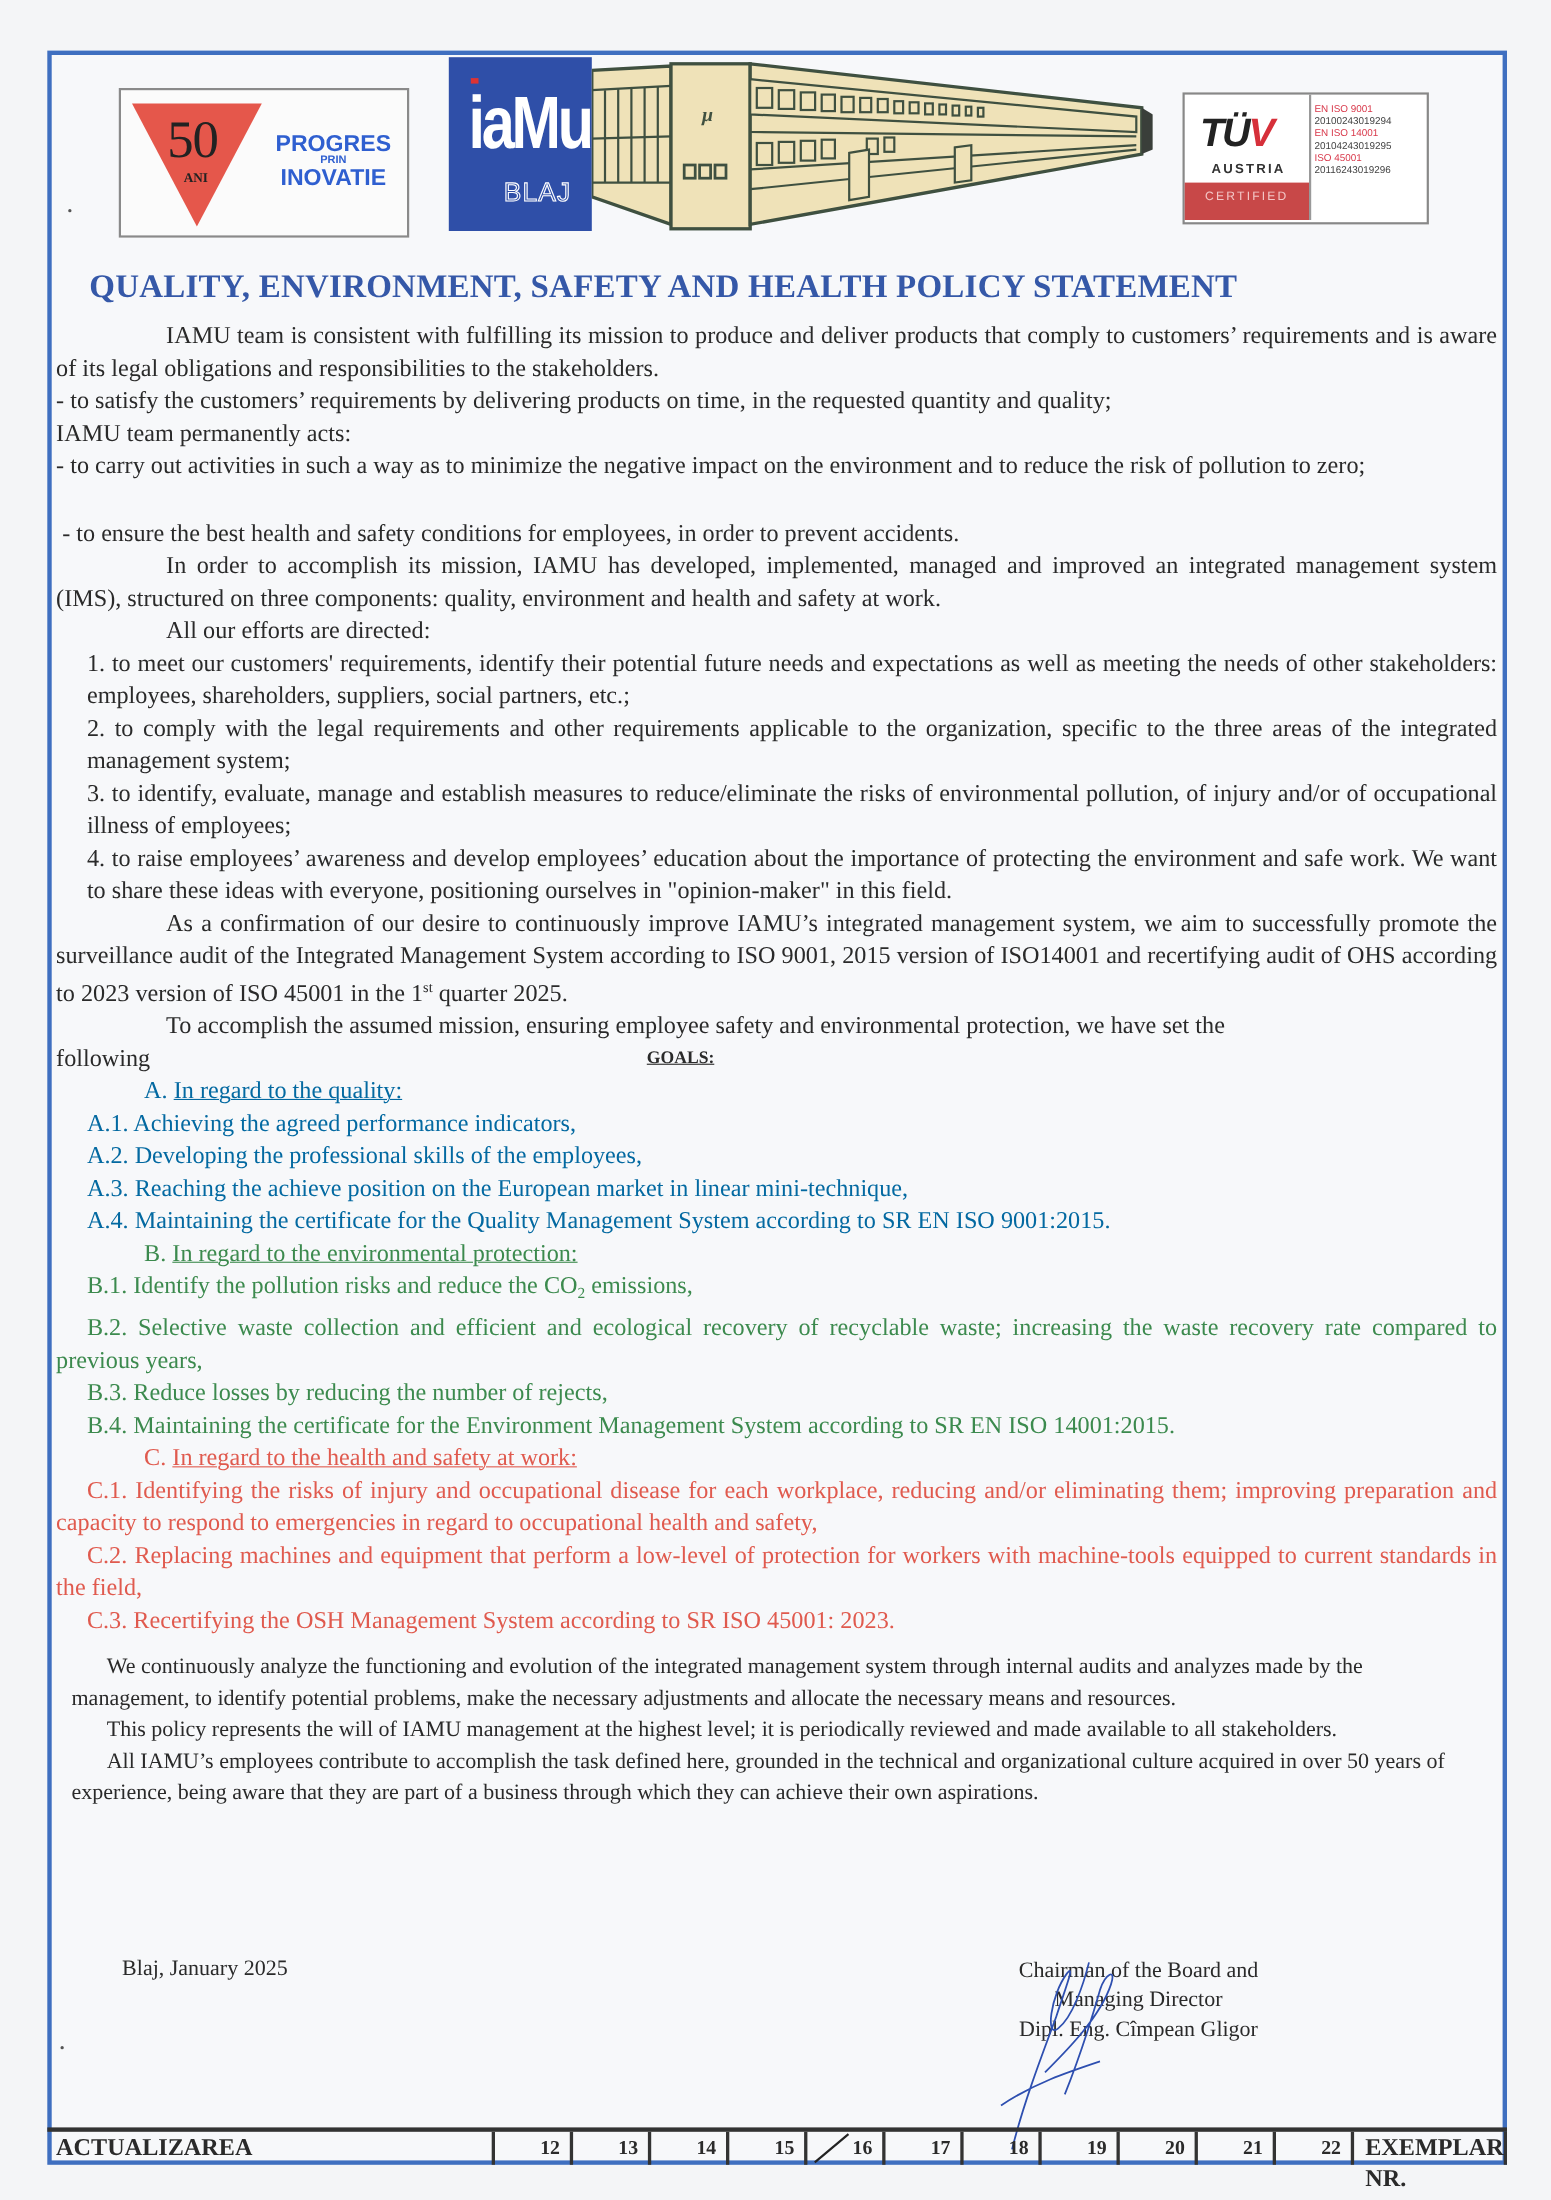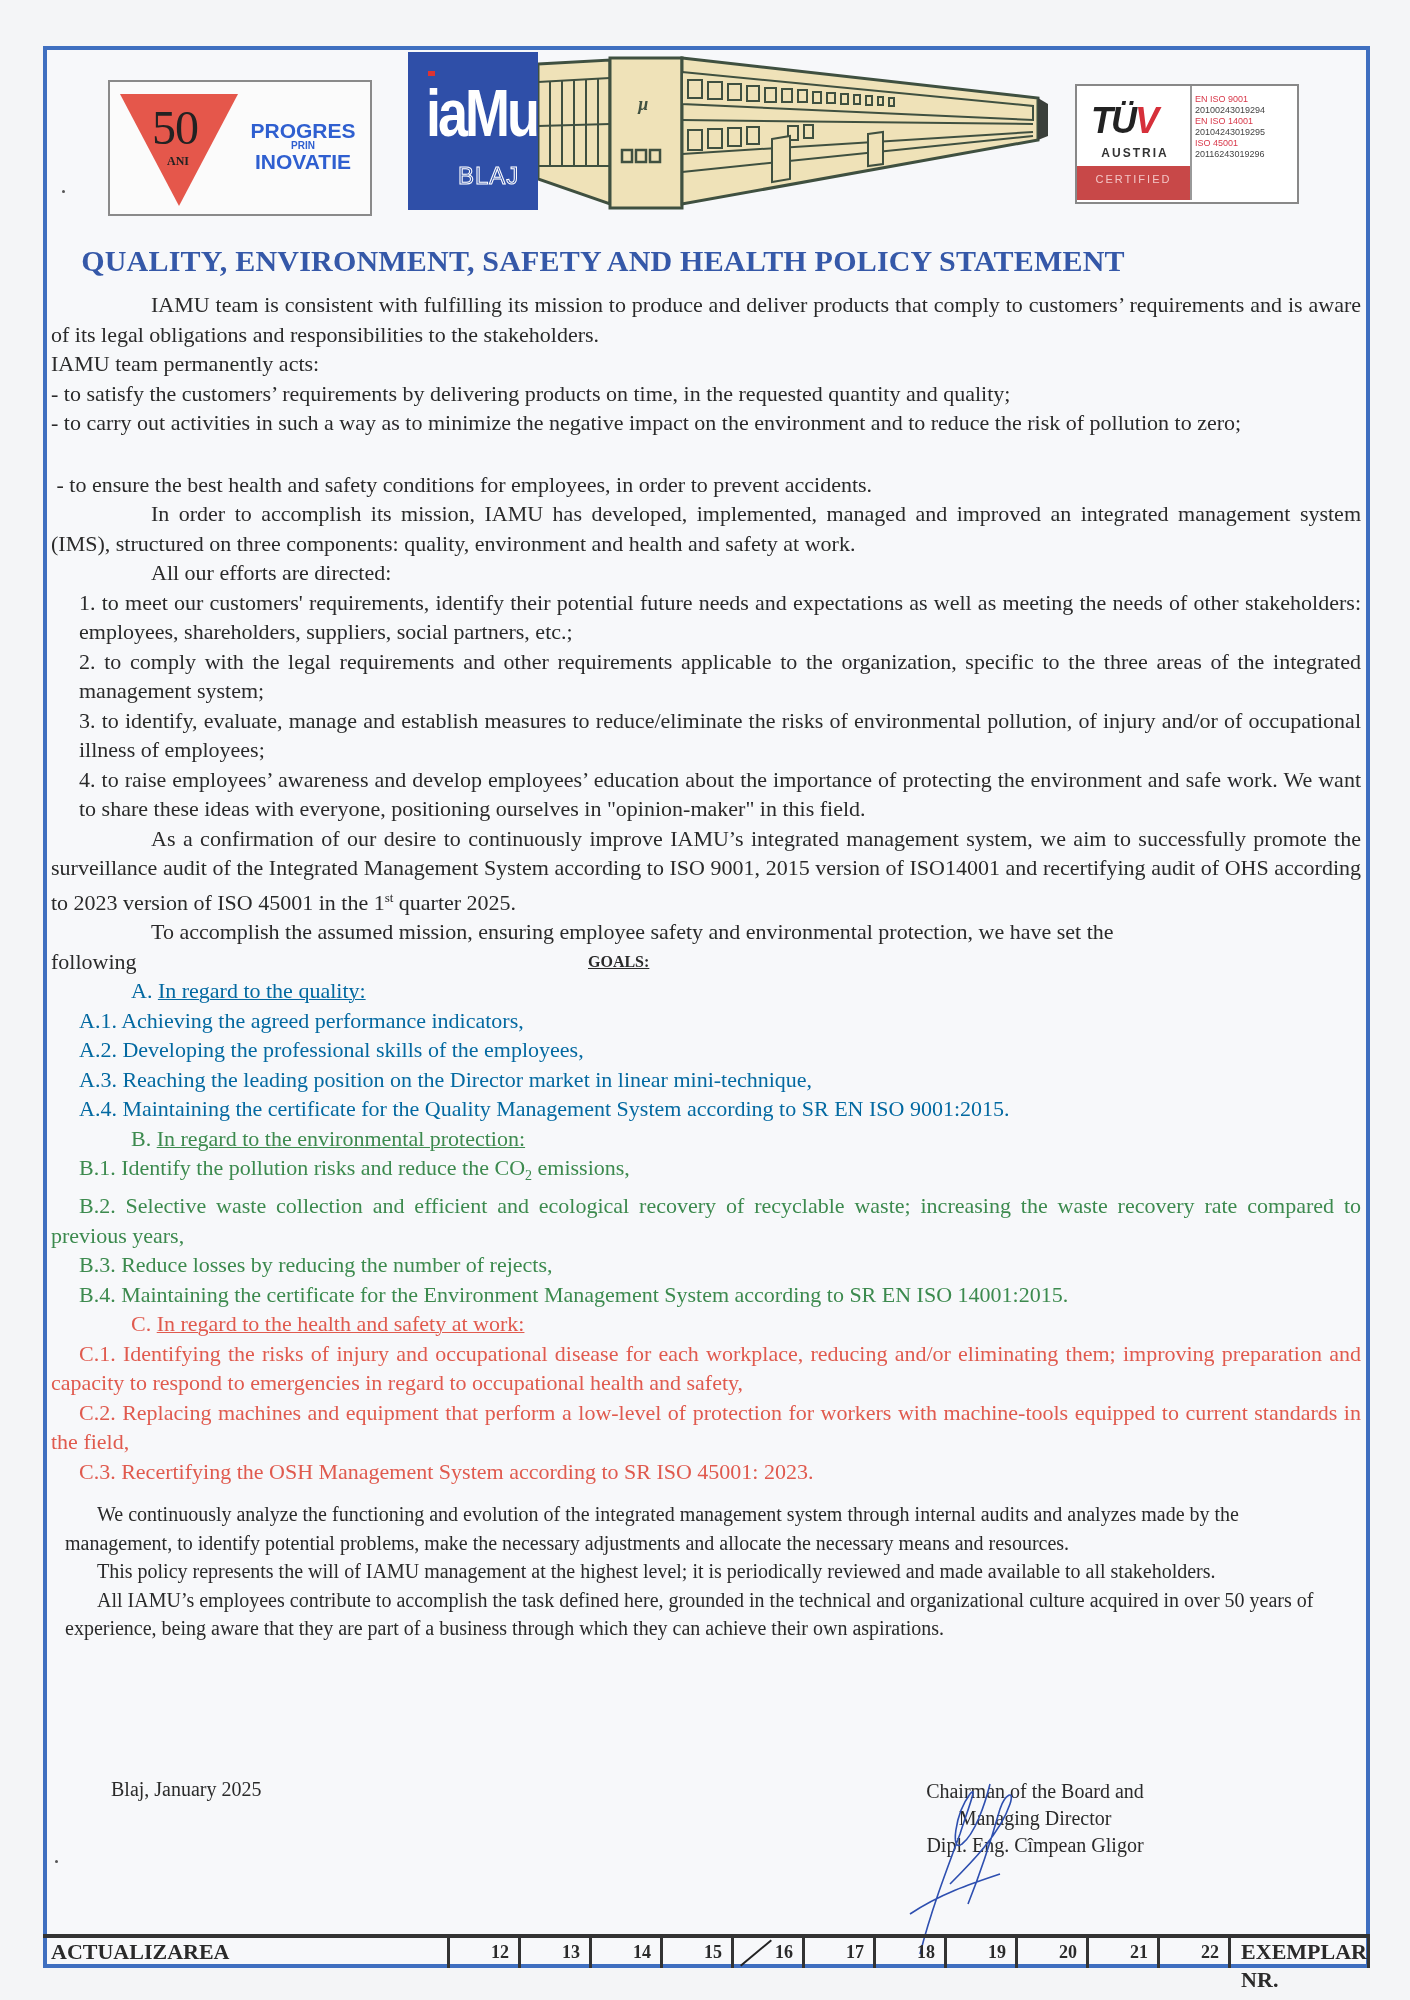--- a/index.html
+++ b/index.html
@@ -225,38 +225,38 @@
     <div class="num">20104243019295</div>
     <div class="std">ISO 45001</div>
     <div class="num">20116243019296</div>
   </div>
 </div>
 
 <h1 class="title" style="margin:0;">QUALITY, ENVIRONMENT, SAFETY AND HEALTH  POLICY STATEMENT</h1>
 
 <div class="body">
   <p class="ind">IAMU team is consistent with fulfilling its mission to produce and deliver products that comply to customers’ requirements and is aware of its legal obligations and responsibilities to the stakeholders.</p>
+  <p>- to satisfy the customers’ requirements by delivering products on time, in the requested quantity and quality;</p>
   <p>IAMU team permanently acts:</p>
-  <p>- to satisfy the customers’ requirements by delivering products on time, in the requested quantity and quality;</p>
   <p>- to carry out activities in such a way as to minimize the negative impact on the environment and to reduce the risk of pollution to zero;</p>
   <p style="white-space:pre;margin-top:32px;"> - to ensure the best health and safety conditions for employees, in order to prevent accidents.</p>
   <p class="ind">In order to accomplish its mission, IAMU has developed, implemented, managed and improved an integrated management system (IMS), structured on three components: quality, environment and health and safety at work.</p>
   <p class="ind">All our efforts are directed:</p>
   <p class="ind2">1. to meet our customers' requirements, identify their potential future needs and expectations as well as meeting the needs of other stakeholders: employees, shareholders, suppliers, social partners, etc.;</p>
   <p class="ind2">2. to comply with the legal requirements and other requirements applicable to the organization, specific to the three areas of the integrated management system;</p>
   <p class="ind2">3. to identify, evaluate, manage and establish measures to reduce/eliminate the risks of environmental pollution, of injury and/or of occupational illness of employees;</p>
   <p class="ind2">4. to raise employees’ awareness and develop employees’ education about the importance of protecting the environment and safe work. We want to share these ideas with everyone, positioning ourselves in "opinion-maker" in this field.</p>
   <p class="ind"><span>As a confirmation of our desire to continuously improve IAMU’s integrated management system, we aim to successfully promote the surveillance audit of the Integrated Management System according to ISO 9001, 2015 version of ISO14001 and recertifying audit of OHS according to 2023 version of ISO 45001 in the 1</span><sup style="font-size:13px;">st</sup><span> quarter 2025.</span></p>
   <p class="ind">To accomplish the assumed mission, ensuring employee safety and environmental protection, we have set the</p>
   <p class="goals-line"><span>following</span><span class="goals-head">GOALS:</span></p>
 
   <p class="secthead blue"><span>A.</span> <u>In regard to the quality:</u></p>
   <p class="gi blue">A.1. Achieving the agreed performance indicators,</p>
   <p class="gi blue">A.2. Developing the professional skills of the employees,</p>
-  <p class="gi blue">A.3. Reaching the leading position on the Director market in linear mini-technique,</p>
+  <p class="gi blue">A.3. Reaching the achieve position on the European market in linear mini-technique,</p>
   <p class="gi blue">A.4. Maintaining the certificate for the Quality Management System according to SR EN ISO 9001:2015.</p>
 
   <p class="secthead green"><span>B.</span> <u>In regard to the environmental protection:</u></p>
   <p class="gi green"><span>B.1. Identify the pollution risks and reduce the CO</span><sub style="font-size:14px;">2</sub><span> emissions,</span></p>
   <p class="gi green" style="padding-left:0;text-indent:28px;"><span>B.2. Selective waste collection and efficient and ecological recovery of recyclable waste; increasing the waste recovery rate compared to previous years,</span></p>
   <p class="gi green">B.3. Reduce losses by reducing the number of rejects,</p>
   <p class="gi green">B.4. Maintaining the certificate for the Environment Management System according to SR EN ISO 14001:2015.</p>
 
   <p class="secthead red"><span>C.</span> <u>In regard to the health and safety at work:</u></p>
   <p class="red" style="text-indent:28px;"><span>C.1. Identifying the risks of injury and occupational disease for each workplace, reducing and/or eliminating them; improving  preparation and  capacity to respond to emergencies in  regard to occupational health and safety,</span></p>

